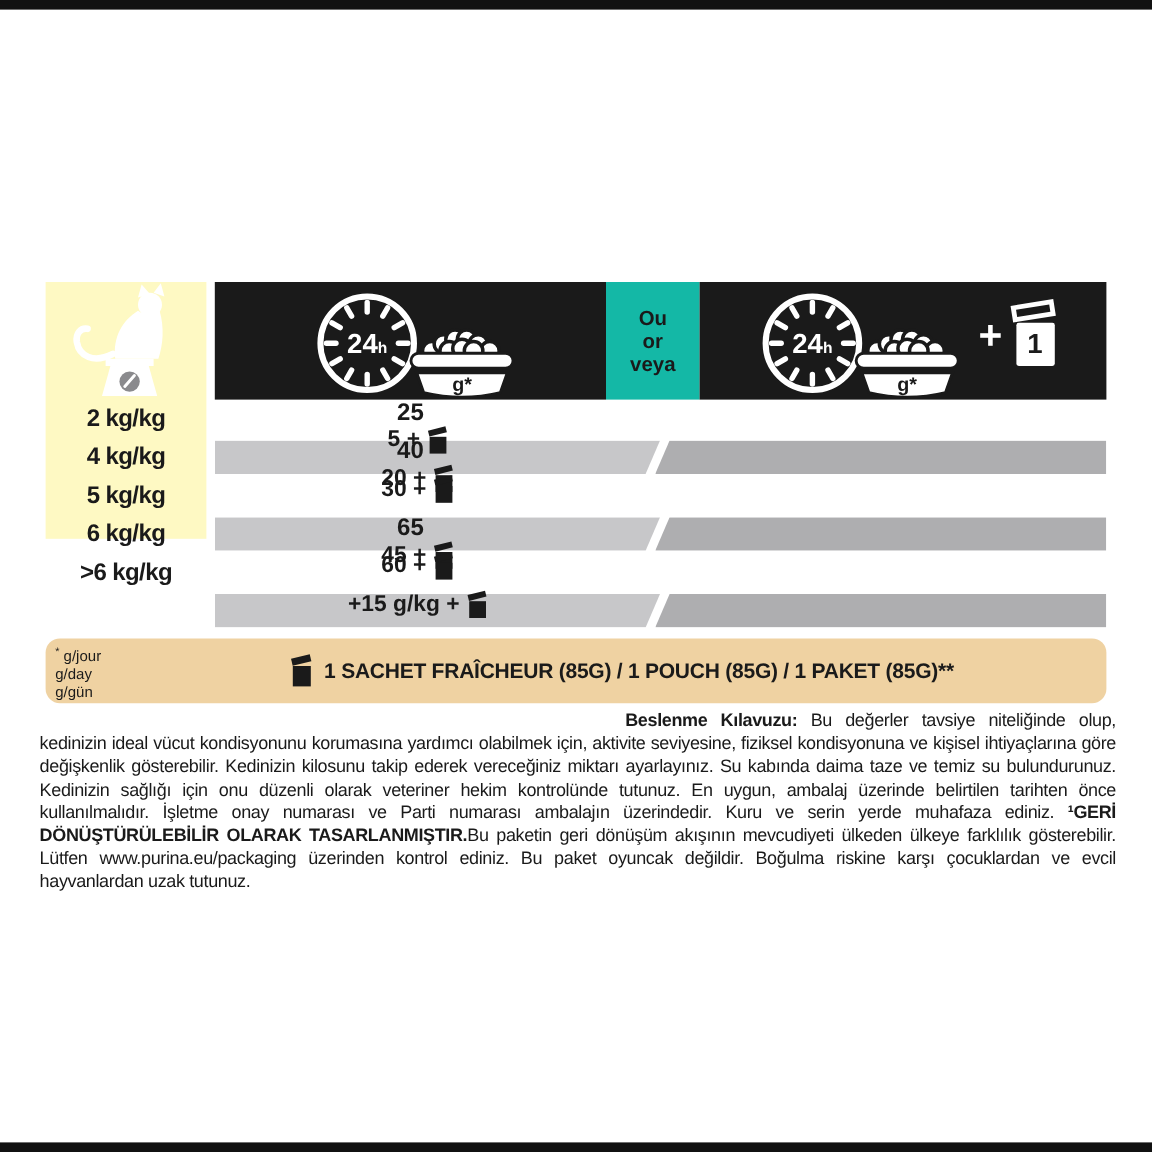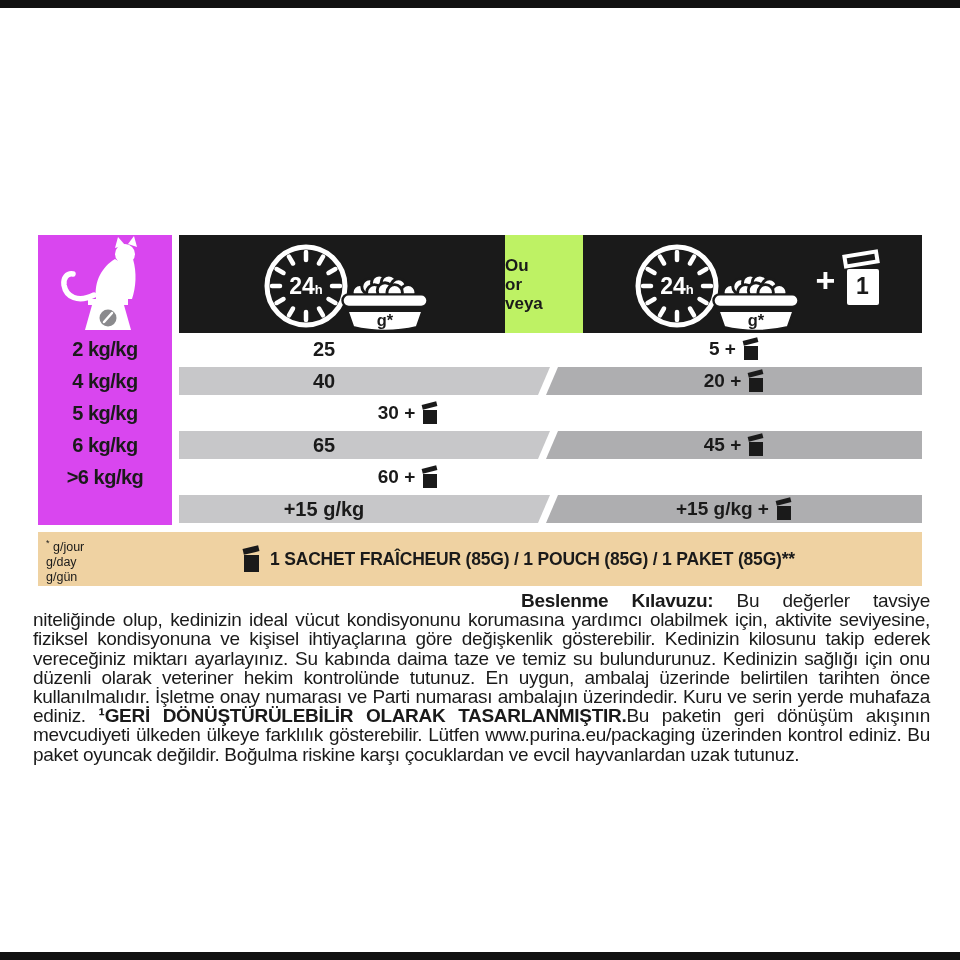--- a/index.html
+++ b/index.html
@@ -6,21 +6,21 @@
   html,body { width:960px; height:960px; background:#fff;
     font-family:"Liberation Sans", sans-serif; color:#1a1a1a; }
   .page { position:relative; width:960px; height:960px; background:#fff; overflow:hidden; }
 
   .crop-bar { position:absolute; left:0; width:960px; height:8px; background:#111; }
   .crop-bar.top { top:0; } .crop-bar.bottom { bottom:0; }
 
   
   .feeding-table { position:absolute; left:38px; top:235px; width:884px; height:290px; }
 
-  .weight-col { position:absolute; left:0; top:0; width:134px; height:290px; background:#d946ef; }
+  .weight-col { position:absolute; left:0; top:0; width:134px; height:214px; background:#fef9c3; }
   .cat-scale { display:block; margin:0 auto; }
   .weight-label { height:32px; display:flex; align-items:center; justify-content:center;
     font-weight:bold; font-size:20px; letter-spacing:-0.5px; }
 
   .hdr-black { position:absolute; top:0; height:98px; background:#1a1a1a;
     display:flex; align-items:center; justify-content:center; }
   .hdr-black.left  { left:141px; width:326px; }
   .hdr-black.right { left:545px; width:339px; }
 
   .icon-group { position:relative; width:190px; height:99px; }
@@ -28,59 +28,59 @@
   .bowl-svg  { position:absolute; left:80px; top:38px; }
   .icon-group.wide { width:270px; }
   .plus-sign { position:absolute; left:198px; top:26px; color:#fff; font-size:34px; font-weight:bold; }
   .pouch-big { position:absolute; left:228px; top:16px; width:40px; height:56px; }
   .pouch-big .flap { position:absolute; top:1px; left:-3px; width:36px; height:14px;
     border:4px solid #fff; transform:rotate(-9deg); background:transparent; }
   .pouch-big .pbody { position:absolute; bottom:2px; left:1px; width:32px; height:36px;
     background:#fff; border-radius:2px; display:flex; align-items:center; justify-content:center; }
   .pouch-big .pbody span { font-weight:bold; font-size:23px; color:#1a1a1a; }
 
-  .or-cell { position:absolute; left:467px; top:0; width:78px; height:98px; background:#bef264;
-    display:flex; flex-direction:column; justify-content:center;
+  .or-cell { position:absolute; left:467px; top:0; width:78px; height:98px; background:#14b8a6;
+    display:flex; flex-direction:column; align-items:center; justify-content:center;
     font-weight:bold; font-size:17px; line-height:19px; }
 
   .stripe { position:absolute; height:28px; }
   .stripe.sl { left:141px; width:371px; background:#c7c7c9;
     clip-path:polygon(0 0, 100% 0, calc(100% - 12px) 100%, 0 100%); }
   .stripe.sr { left:508px; width:376px; background:#aeaeb0;
     clip-path:polygon(12px 0, 100% 0, 100% 100%, 0 100%); }
   .s-r1 { top:132px; } .s-r3 { top:196px; } .s-r5 { top:260px; }
 
-  .data-row { position:absolute; left:123px; width:743px; height:32px; display:flex; }
+  .data-row { position:absolute; left:141px; width:743px; height:32px; display:flex;flex-direction:column; }
   .dry-cell { width:326px; display:flex; align-items:center; justify-content:center;
     font-weight:bold; font-size:20px; }
   .gap-cell { width:78px; }
   .combo-cell { width:339px; display:flex; align-items:center; justify-content:center;
     font-weight:bold; font-size:19px; gap:7px; }
 
   .pouch-small { position:relative; width:17px; height:22px; }
   .pouch-small .flap { position:absolute; top:1px; left:0px; width:15px; height:5px;
     background:#1a1a1a; transform:rotate(-14deg); }
   .pouch-small .pbody { position:absolute; bottom:0; left:1px; width:14px; height:14px;
     background:#1a1a1a; }
 
   
-  .pouch-bar { position:absolute; left:38px; top:532px; width:884px; height:54px; background:#efd2a2; }
+  .pouch-bar { position:absolute; left:38px; top:532px; width:884px; height:54px; background:#efd2a2;border-radius:12px; }
   .unit-notes { position:absolute; left:8px; top:4px; font-size:12.5px; line-height:15px; font-weight:normal; }
   .unit-notes sup { font-size:9px; }
   .pouch-note-wrap { position:absolute; left:78px; right:0; top:0; height:54px;
     display:flex; align-items:center; justify-content:center; gap:8px; }
   .pouch-foot { position:relative; width:19px; height:26px; }
   .pouch-foot .flap { position:absolute; top:1px; left:0; width:16px; height:6px;
     background:#1a1a1a; transform:rotate(-13deg); }
   .pouch-foot .pbody { position:absolute; bottom:0; left:1px; width:15px; height:17px; background:#1a1a1a; }
   .pouch-note { font-weight:bold; font-size:17.5px; letter-spacing:-0.2px; }
 
   
   .guidelines { position:absolute; left:33px; top:591px; width:897px;
-    font-size:19px; line-height:19.2px; text-align:justify; text-indent:488px;
+    font-size:15px; line-height:19.2px; text-align:justify; text-indent:488px;
     letter-spacing:-0.3px; }
   .guidelines b { letter-spacing:-0.3px; }
 </style>
 </head>
 <body>
 
 <div class="page">
 
   <div class="crop-bar top"></div>
   <div class="crop-bar bottom"></div>
@@ -253,21 +253,20 @@
       <div class="gap-cell"></div>
       <div class="combo-cell">
           <span>60 +</span>
           <span class="pouch-small">
             <span class="flap"></span>
             <span class="pbody"></span>
           </span>
         </div>
     </div>
     <div class="data-row" style="top:258px">
-      <div class="dry-cell">+15 g/kg</div>
       <div class="gap-cell"></div>
       <div class="combo-cell">
           <span>+15 g/kg +</span>
           <span class="pouch-small">
             <span class="flap"></span>
             <span class="pbody"></span>
           </span>
         </div>
     </div>
   </div>

